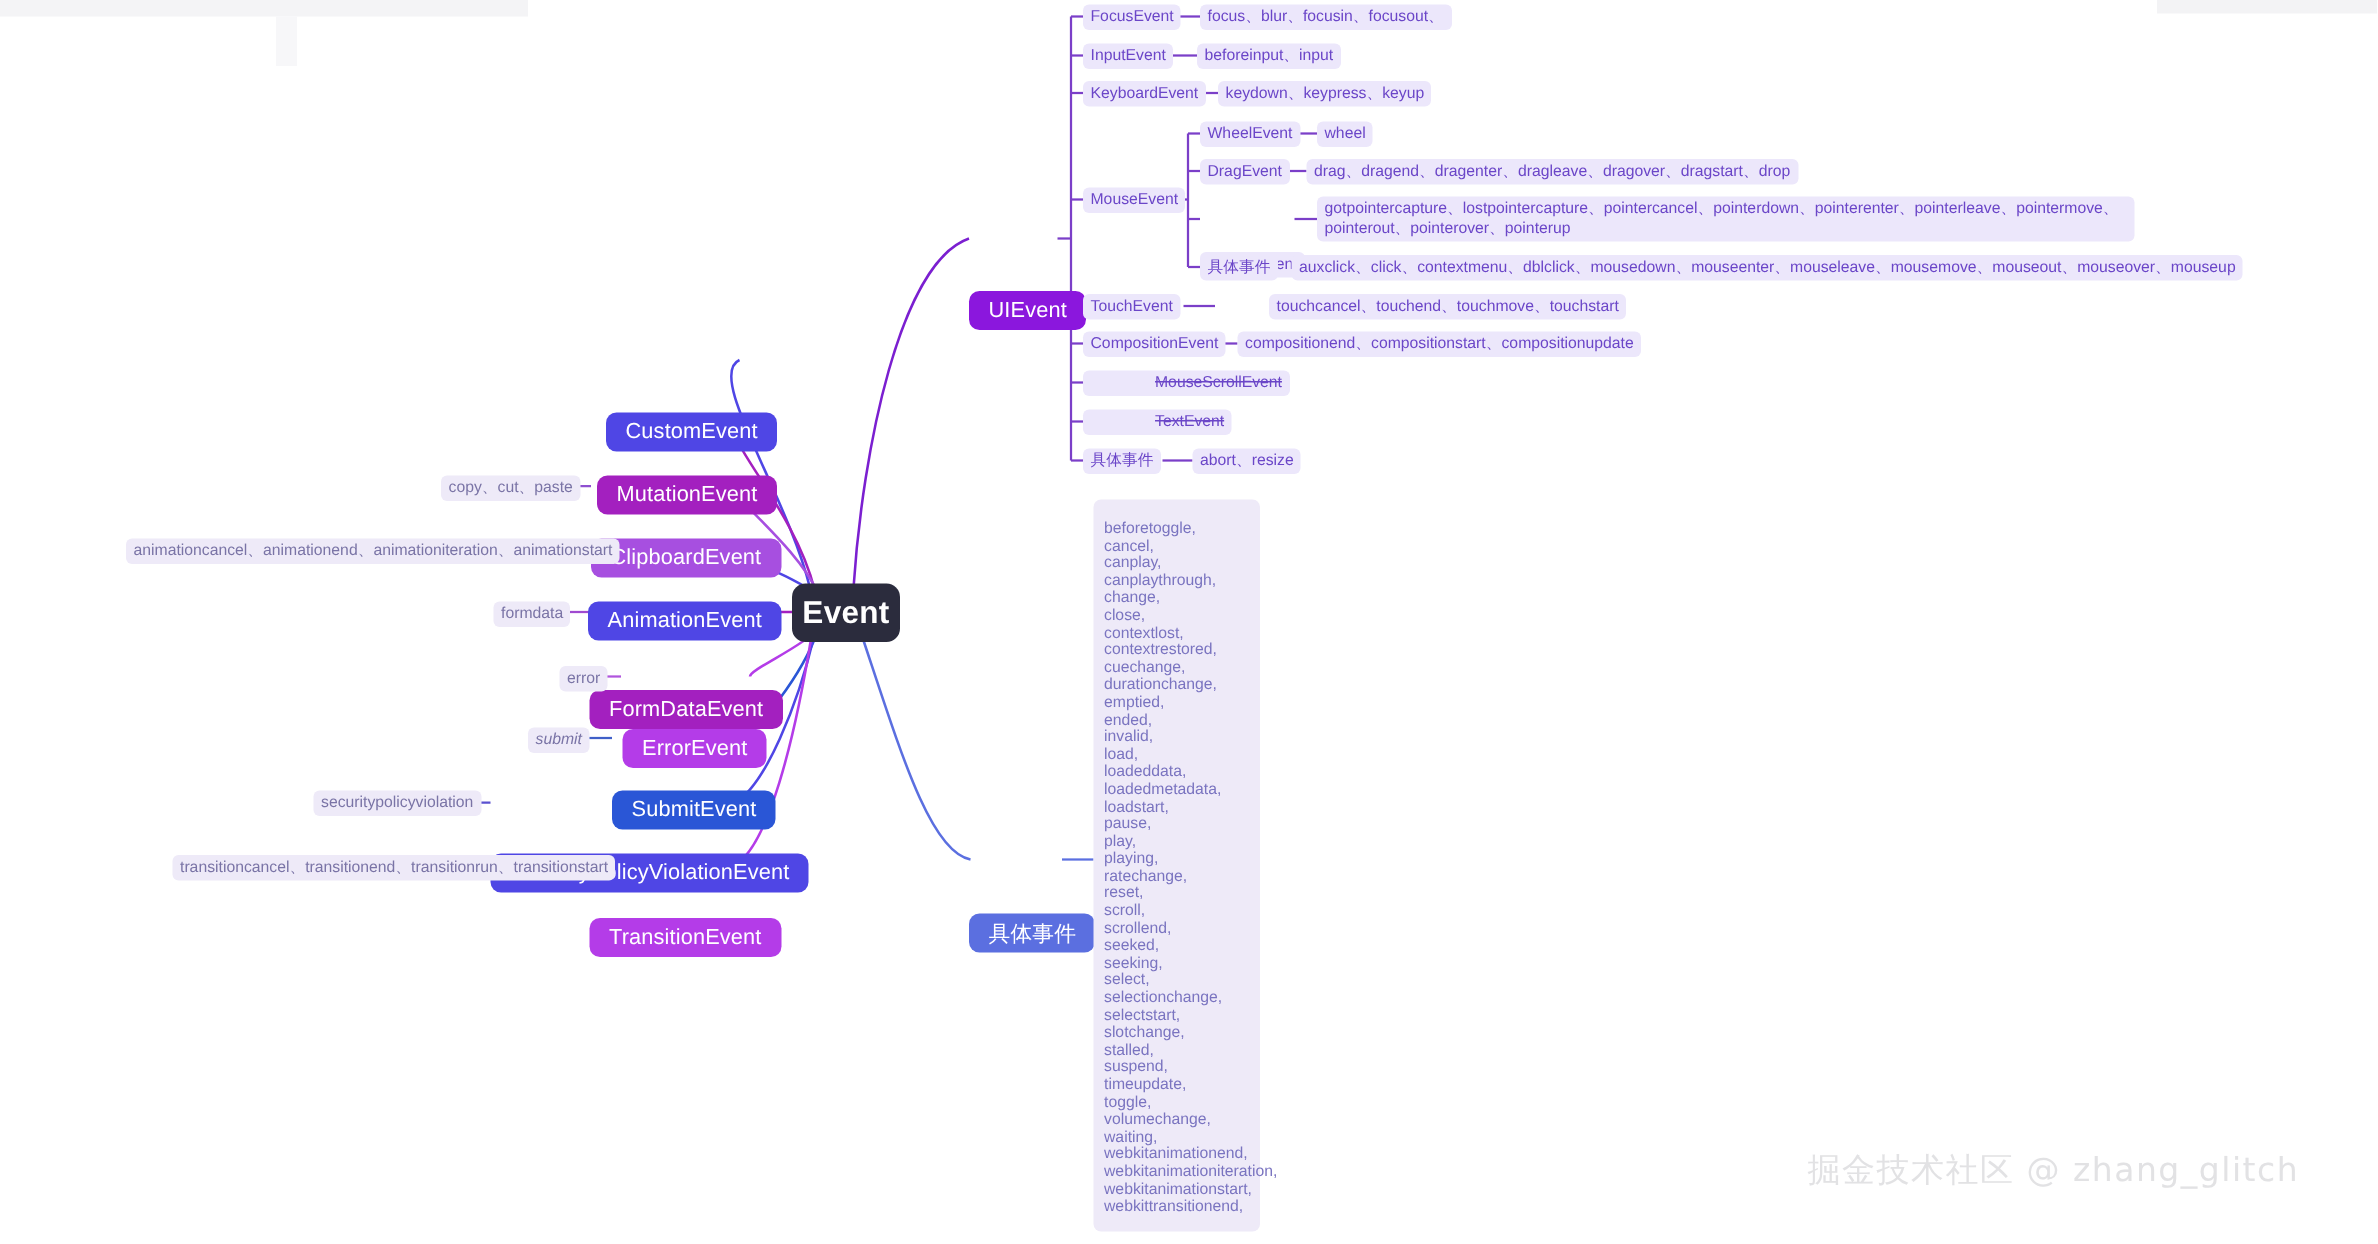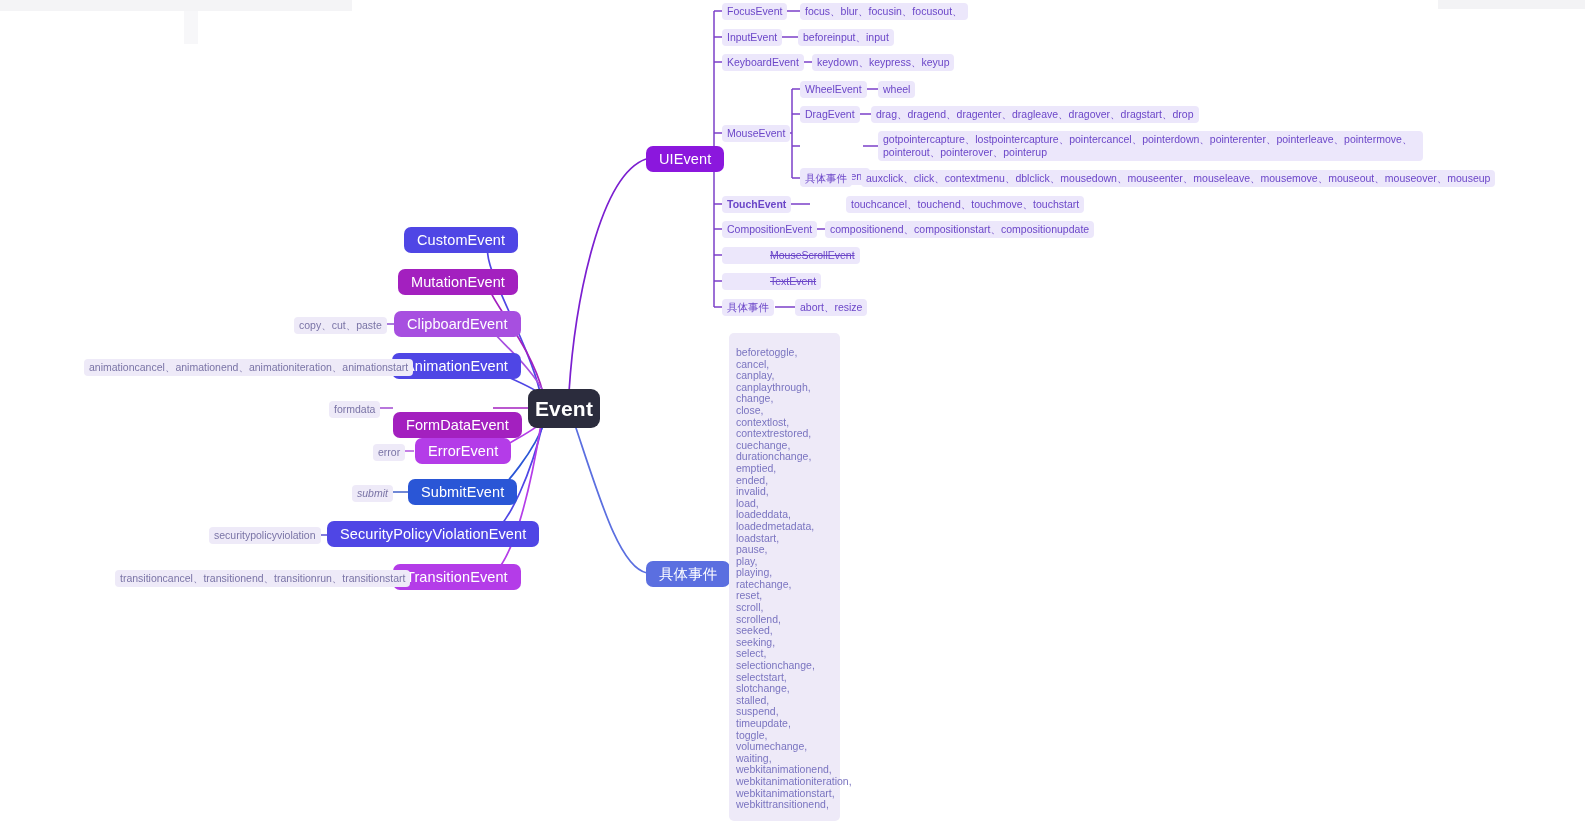--- a/index.html
+++ b/index.html
@@ -59,20 +59,21 @@
     border-radius: 7px;
     color: #ffffff;
     font-size: 14.5px;
     display: flex;
     align-items: center;
     justify-content: center;
     padding: 0 13px;
     box-sizing: border-box;
     white-space: nowrap;
     letter-spacing: .1px;
+    margin-top: 48px;
   }
 
   
   .pill {
     position: absolute;
     background: #ece7fb;
     border-radius: 4px;
     color: #6b46c8;
     font-size: 10.5px;
     padding: 2px 5px;
@@ -228,21 +229,21 @@
   <div class="pill" style="left:800px; top:3px;">focus、blur、focusin、focusout、</div>
 
   <div class="pill" style="left:722px; top:29px;">InputEvent</div>
   <div class="pill" style="left:798px; top:29px;">beforeinput、input</div>
 
   <div class="pill" style="left:722px; top:54px;">KeyboardEvent</div>
   <div class="pill" style="left:812px; top:54px;">keydown、keypress、keyup</div>
 
   <div class="pill" style="left:722px; top:125px;">MouseEvent</div>
 
-  <div class="pill" style="left:722px; top:196px;font-weight:bold;">TouchEvent</div>
+  <div class="pill" style="left:722px; top:196px;">TouchEvent</div>
   <div class="pill" style="left:810px; top:196px;margin-left:36px;">touchcancel、touchend、touchmove、touchstart</div>
 
   <div class="pill" style="left:722px; top:221px;">CompositionEvent</div>
   <div class="pill" style="left:825px; top:221px;">compositionend、compositionstart、compositionupdate</div>
 
   <div class="pill strike" style="left:722px; top:247px;">MouseScrollEvent</div>
   <div class="pill strike" style="left:722px; top:273px;">TextEvent</div>
 
   <div class="pill" style="left:722px; top:299px;">具体事件</div>
   <div class="pill" style="left:795px; top:299px;">abort、resize</div>
@@ -295,14 +296,15 @@
       <div>timeupdate,</div>
       <div>toggle,</div>
       <div>volumechange,</div>
       <div>waiting,</div>
       <div>webkitanimationend,</div>
       <div>webkitanimationiteration,</div>
       <div>webkitanimationstart,</div>
       <div>webkittransitionend,</div>
     </div>
 
+  <div class="watermark">掘金技术社区 @ zhang_glitch</div>
 
 </div>
 
 </body></html>

